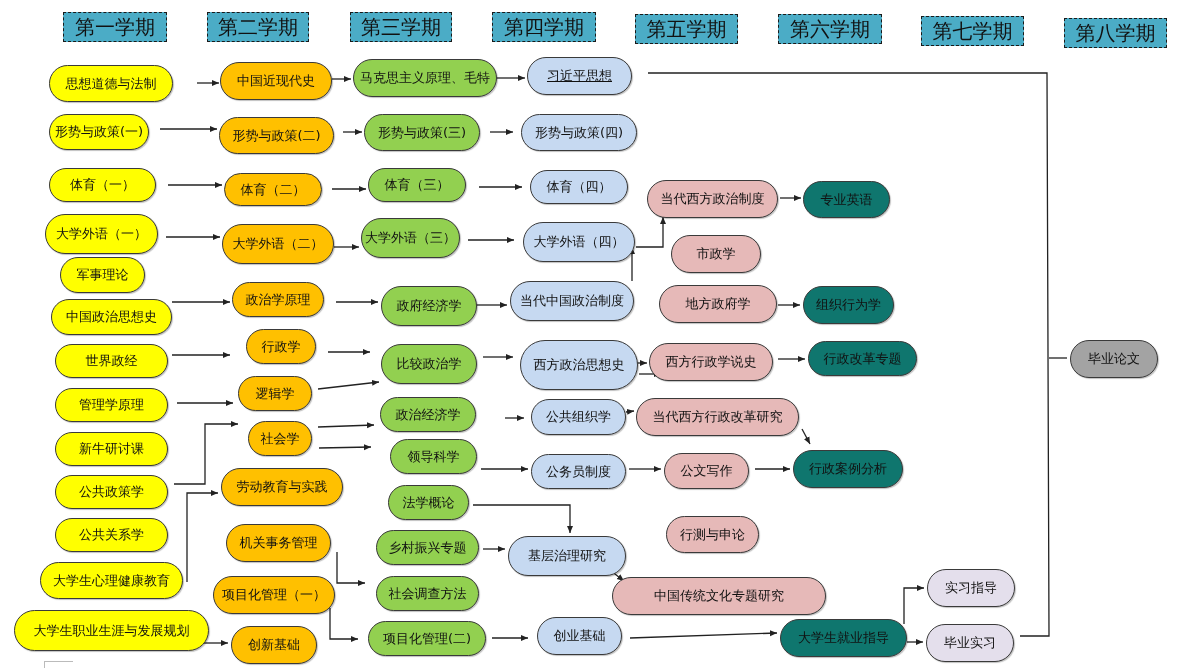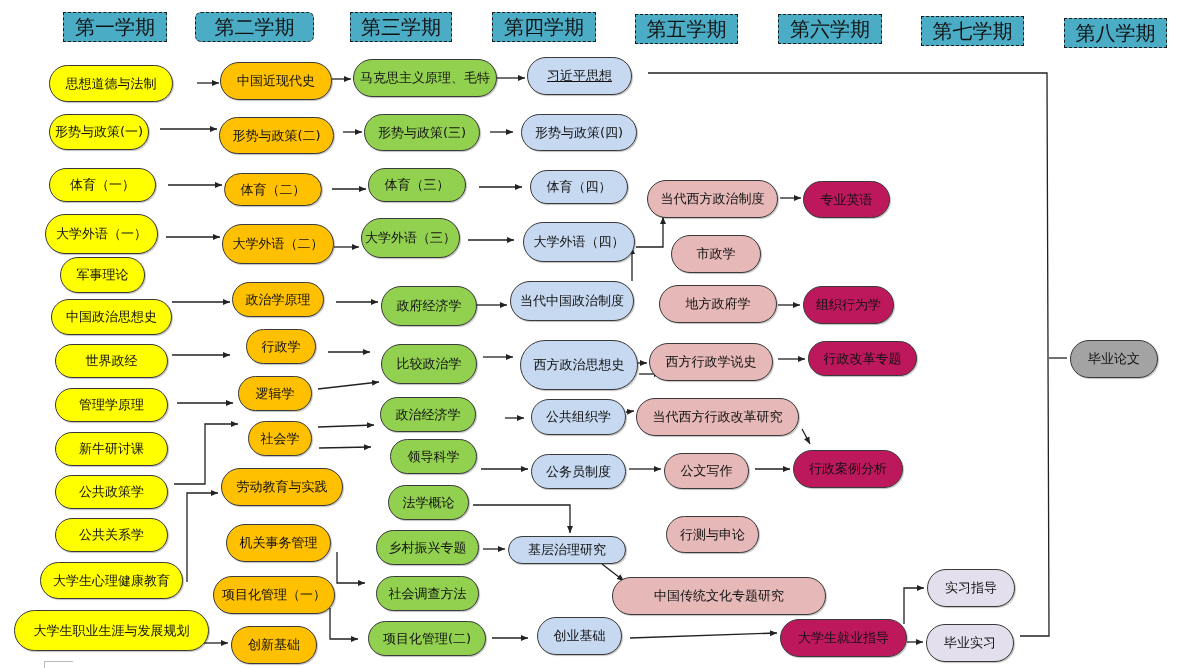--- a/index.html
+++ b/index.html
@@ -10,21 +10,21 @@
          height:30px; box-sizing:border-box; }
   .node { position:absolute; box-sizing:border-box; border:1.5px solid #3a3a3a;
           border-radius:999px; display:flex; align-items:center; justify-content:center;
           font-size:13px; color:#111; white-space:nowrap;
           box-shadow: 1px 1px 1px rgba(0,0,0,0.25); }
   .c-yellow { background:#ffff00; }
   .c-orange { background:#ffc000; }
   .c-green  { background:#92d050; }
   .c-blue   { background:#c6d9f1; }
   .c-pink   { background:#e6b9b8; }
-  .c-olive  { background:#be185d; }
+  .c-olive  { background:#0f766e; }
   .c-lav    { background:#e4dfec; }
   .c-khaki  { background:#a3a3a3; }
   svg#wires { position:absolute; left:0; top:0; }
   .corner { position:absolute; left:44px; top:661px; width:28px; height:7px;
             border-left:1px solid #bbb; border-top:1px solid #bbb; }
 </style>
 </head>
 <body>
 
 <svg id="wires" width="1193" height="668">
@@ -78,21 +78,21 @@
     <polyline points="778,359 805,359" fill="none" stroke="#222" stroke-width="1.3" marker-end="url(#ah)"></polyline>
     <polyline points="802,429 810,444" fill="none" stroke="#222" stroke-width="1.3" marker-end="url(#ah)"></polyline>
     <polyline points="755,469 790,469" fill="none" stroke="#222" stroke-width="1.3" marker-end="url(#ah)"></polyline>
     <polyline points="904,624 904,588 924,588" fill="none" stroke="#222" stroke-width="1.3" marker-end="url(#ah)"></polyline>
     <polyline points="907,642 923,642" fill="none" stroke="#222" stroke-width="1.3" marker-end="url(#ah)"></polyline>
     <polyline points="648,73 1047,73 1049,636 1020,636" fill="none" stroke="#222" stroke-width="1.3"></polyline>
     <polyline points="1049,358 1067,358" fill="none" stroke="#222" stroke-width="1.3"></polyline>
   </svg>
 
 <div class="sem" style="left:63px;top:12px;width:104px;">第一学期</div>
-<div class="sem" style="left:195px;top:12px;width:119px;border-radius:6px;">第二学期</div>
+<div class="sem" style="left:207px;top:12px;width:102px;">第二学期</div>
 <div class="sem" style="left:350px;top:12px;width:102px;">第三学期</div>
 <div class="sem" style="left:492px;top:12px;width:104px;">第四学期</div>
 <div class="sem" style="left:635px;top:14px;width:103px;">第五学期</div>
 <div class="sem" style="left:778px;top:14px;width:104px;">第六学期</div>
 <div class="sem" style="left:921px;top:16px;width:103px;">第七学期</div>
 <div class="sem" style="left:1064px;top:18px;width:103px;">第八学期</div>
 
 <div class="node c-yellow" style="left:49px;top:65px;width:124px;height:37px;">思想道德与法制</div>
 <div class="node c-yellow" style="left:49px;top:114px;width:100px;height:36px;">形势与政策(一)</div>
 <div class="node c-yellow" style="left:49px;top:168px;width:107px;height:34px;">体育（一）</div>
@@ -134,21 +134,21 @@
 <div class="node c-green" style="left:368px;top:621px;width:118px;height:35px;">项目化管理(二)</div>
 
 <div class="node c-blue" style="left:527px;top:57px;width:105px;height:38px;text-decoration:underline;">习近平思想</div>
 <div class="node c-blue" style="left:521px;top:114px;width:116px;height:37px;">形势与政策(四)</div>
 <div class="node c-blue" style="left:530px;top:170px;width:98px;height:34px;">体育（四）</div>
 <div class="node c-blue" style="left:523px;top:222px;width:112px;height:40px;">大学外语（四）</div>
 <div class="node c-blue" style="left:510px;top:281px;width:124px;height:40px;">当代中国政治制度</div>
 <div class="node c-blue" style="left:520px;top:340px;width:118px;height:50px;">西方政治思想史</div>
 <div class="node c-blue" style="left:531px;top:399px;width:95px;height:36px;">公共组织学</div>
 <div class="node c-blue" style="left:531px;top:454px;width:95px;height:35px;">公务员制度</div>
-<div class="node c-blue" style="left:508px;top:536px;width:118px;height:28px;">基层治理研究</div>
+<div class="node c-blue" style="left:508px;top:536px;width:118px;height:40px;">基层治理研究</div>
 <div class="node c-blue" style="left:537px;top:617px;width:85px;height:38px;">创业基础</div>
 
 <div class="node c-pink" style="left:647px;top:180px;width:131px;height:38px;">当代西方政治制度</div>
 <div class="node c-pink" style="left:671px;top:235px;width:90px;height:38px;">市政学</div>
 <div class="node c-pink" style="left:659px;top:285px;width:118px;height:38px;">地方政府学</div>
 <div class="node c-pink" style="left:649px;top:343px;width:124px;height:38px;">西方行政学说史</div>
 <div class="node c-pink" style="left:636px;top:398px;width:163px;height:38px;">当代西方行政改革研究</div>
 <div class="node c-pink" style="left:664px;top:453px;width:85px;height:36px;">公文写作</div>
 <div class="node c-pink" style="left:666px;top:516px;width:93px;height:37px;">行测与申论</div>
 <div class="node c-pink" style="left:612px;top:577px;width:214px;height:38px;">中国传统文化专题研究</div>

